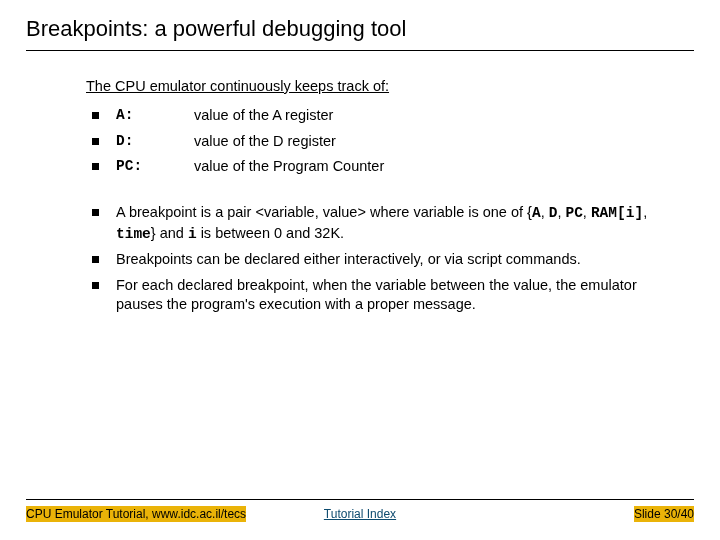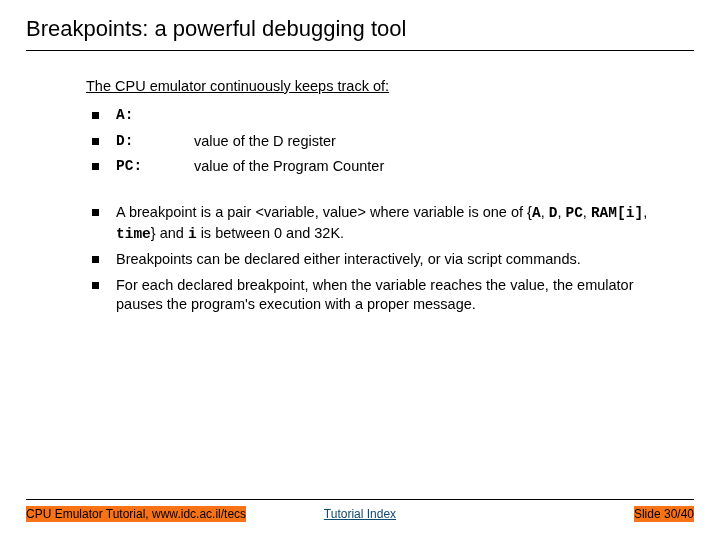--- a/index.html
+++ b/index.html
@@ -86,38 +86,39 @@
     text-align: center;
   }
   .footer .center a {
     color: #0c4a6e;
     text-decoration: underline;
     pointer-events: auto;
   }
   .footer .left, .footer .right {
     position: relative;
     z-index: 1;
-    background: #f97316;
+    background: #eab308;
   }
 </style>
 </head>
 <body>
 
 <div class="slide">
 
   <div class="title">Breakpoints: a powerful debugging tool</div>
 
   <div class="body">
 
     <div class="section-head">The CPU emulator continuously keeps track of:</div>
 
     <ul class="bullets">
       <li>
         <div class="kv-row">
           <span class="kv-key">A:</span>
+          <span>value of the A register</span>
         </div>
       </li>
       <li>
         <div class="kv-row">
           <span class="kv-key">D:</span>
           <span>value of the D register</span>
         </div>
       </li>
       <li>
         <div class="kv-row">
@@ -129,21 +130,21 @@
 
 
     <ul class="bullets">
       <li>
         <span>A breakpoint is a pair &lt;variable, value&gt; where variable is one of {</span><code class="inline">A</code>, <code class="inline">D</code>, <code class="inline">PC</code>, <code class="inline">RAM[i]</code>, <code class="inline">time</code><span>} and </span><code class="inline">i</code><span> is between 0 and 32K.</span>
       </li>
       <li>
         <span>Breakpoints can be declared either interactively, or via script commands.</span>
       </li>
       <li>
-        <span>For each declared breakpoint, when the variable reaches the value, the emulator pauses the program's execution with a proper message.</span>
+        <span>For each declared breakpoint, when the variable between the value, the emulator pauses the program's execution with a proper message.</span>
       </li>
     </ul>
 
   </div>
 
   <div class="footer">
     <span class="left">CPU Emulator Tutorial, www.idc.ac.il/tecs</span>
     <span class="center">
       <a href="#">Tutorial Index</a>
     </span>

